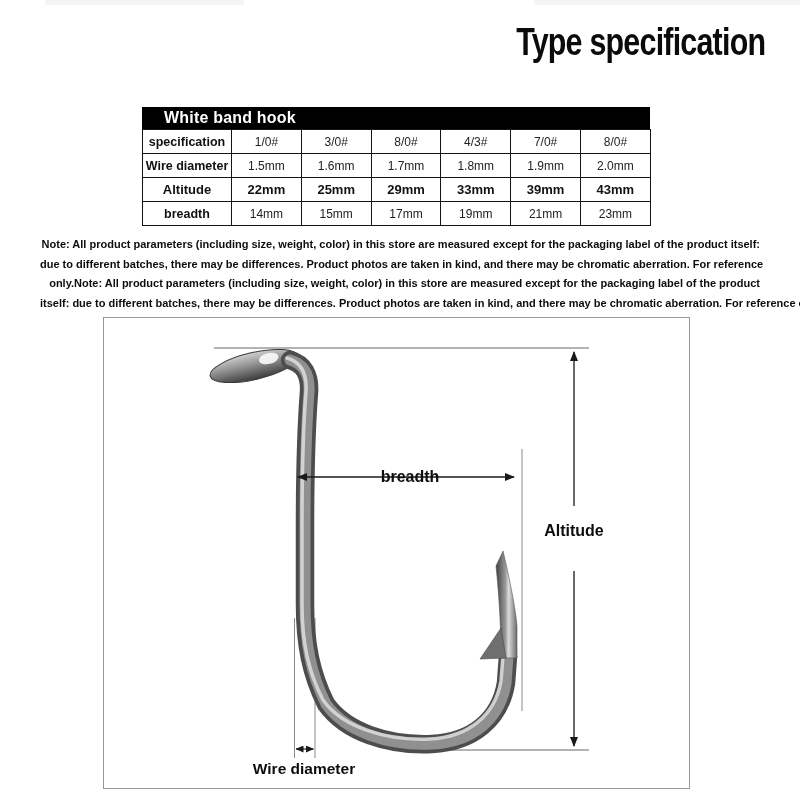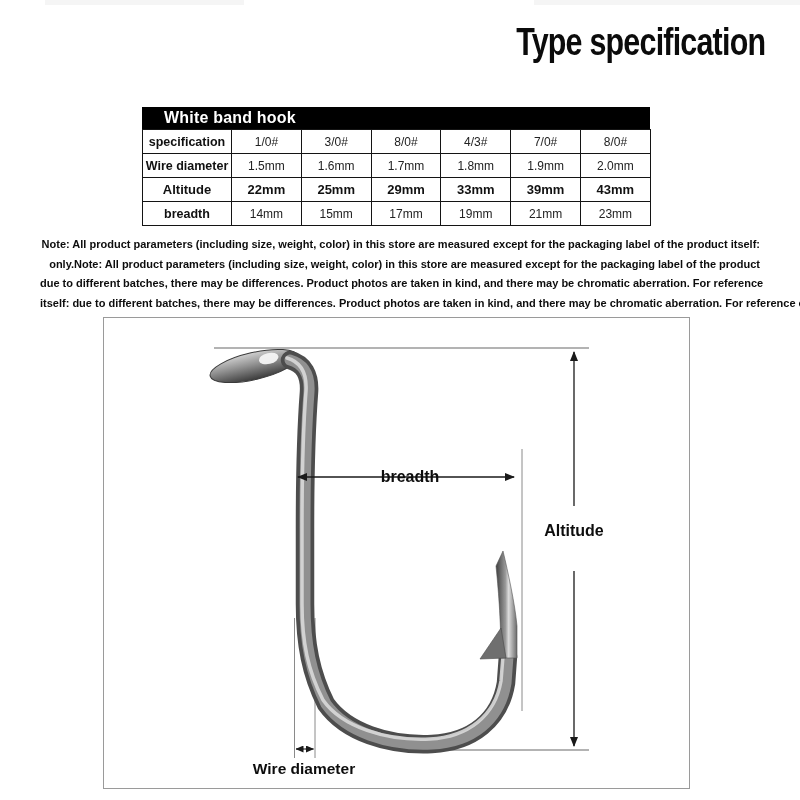--- a/index.html
+++ b/index.html
@@ -113,22 +113,22 @@
         <td>19mm</td>
         <td>21mm</td>
         <td>23mm</td>
       </tr>
     </tbody>
       </table>
   </div>
 
   <div class="note">
     <div>Note: All product parameters (including size, weight, color) in this store are measured except for the packaging label of the product itself:</div>
+    <div>due to different batches, there may be differences. Product photos are taken in kind, and there may be chromatic aberration. For reference</div>
     <div>only.Note: All product parameters (including size, weight, color) in this store are measured except for the packaging label of the product</div>
-    <div>due to different batches, there may be differences. Product photos are taken in kind, and there may be chromatic aberration. For reference</div>
     <div>itself: due to different batches, there may be differences. Product photos are taken in kind, and there may be chromatic aberration. For reference only.</div>
   </div>
 
   <div class="figure-box">
     <svg width="584" height="469" viewBox="0 0 584 469">
       <defs>
         <marker id="arr" markerUnits="userSpaceOnUse" markerWidth="10" markerHeight="8" refX="9" refY="4" orient="auto">
           <path d="M0,0 L10,4 L0,8 Z" fill="#1a1a1a"></path>
         </marker>
         <marker id="arrs" markerUnits="userSpaceOnUse" markerWidth="8" markerHeight="7" refX="7.5" refY="3.5" orient="auto">

